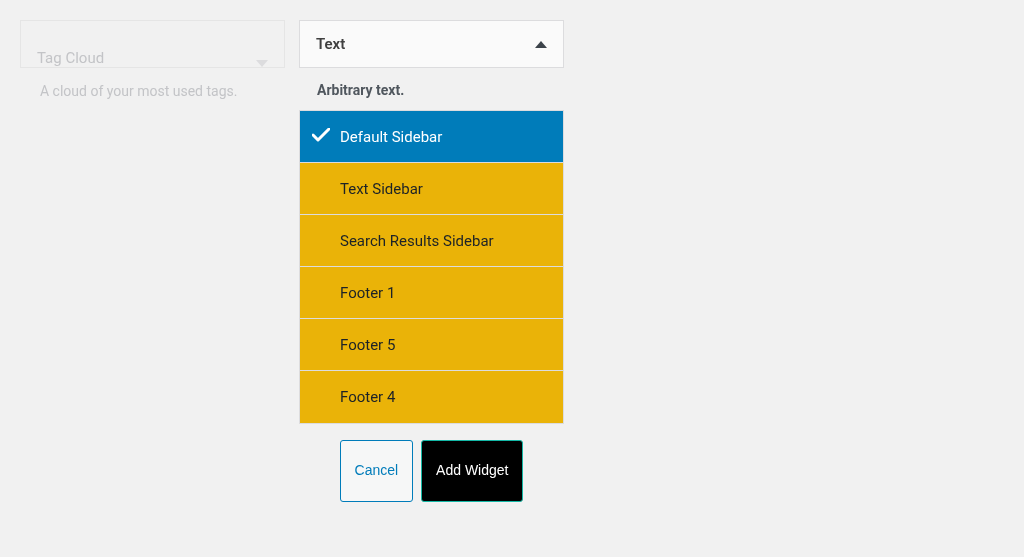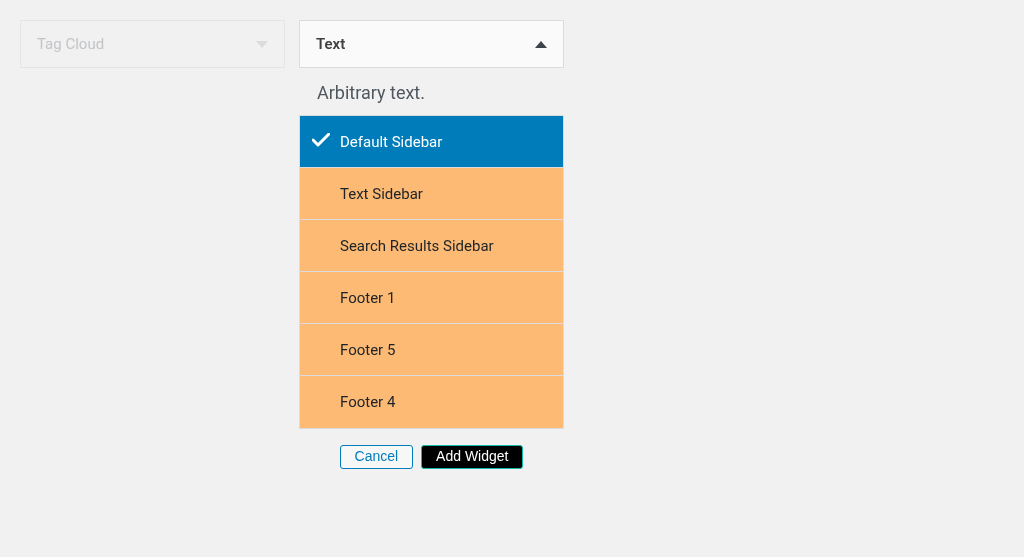--- a/index.html
+++ b/index.html
@@ -26,20 +26,21 @@
       cursor: pointer;
     }
     .widget-card .title {
       font-size: 15px;
       font-weight: 600;
       color: #404040;
     }
     .widget-card.dimmed {
       background: #f1f1f1;
       border-color: #e5e5e5;
+      align-items: flex-end;
     }
     .widget-card.dimmed .title {
       color: #c3c4c7;
       font-weight: 400;
     }
     .widget-card .caret {
       width: 0; height: 0;
       border-left: 6px solid transparent;
       border-right: 6px solid transparent;
     }
@@ -51,26 +52,27 @@
     }
     .col-left .desc {
       padding: 14px 10px 0 20px;
       color: #c3c4c7;
       font-size: 14px;
       line-height: 1.4;
     }
     .col-right .desc {
       padding: 14px 0 12px 18px;
       color: #50575e;
-      font-size: 18px;
+      font-size: 14px;
+      font-weight: bold;
     }
     .area-list {
       width: 265px;
       border: 1px solid #dcdcde;
-      background: #fdba74;
+      background: #eab308;
     }
     .area-item {
       height: 52px;
       display: flex;
       align-items: center;
       padding-left: 40px;
       font-size: 15px;
       color: #1d2327;
       border-bottom: 1px solid #dcdcde;
       cursor: pointer;
@@ -91,21 +93,21 @@
     }
     .actions {
       display: flex;
       justify-content: center;
       gap: 8px;
       margin-top: 16px;
       width: 265px;
     }
     .btn {
       font-size: 14px;
-      padding: 1px 14px;
+      padding: 20px 14px;
       border-radius: 3px;
       cursor: pointer;
       line-height: 1.4;
     }
     .btn-secondary {
       background: #f6f7f7;
       border: 1px solid #007cba;
       color: #007cba;
     }
     .btn-primary {
@@ -116,20 +118,21 @@
   </style>
 </head>
 <body>
 
 <div class="widget-row">
   <div class="col col-left">
     <div class="widget-card dimmed">
       <span class="title">Tag Cloud</span>
       <span class="caret down"></span>
     </div>
+    <div class="desc">A cloud of your most used tags.</div>
   </div>
 
   <div class="col col-right">
     <div class="widget-card">
       <span class="title">Text</span>
       <span class="caret up"></span>
     </div>
     <div class="desc">Arbitrary text.</div>
 
     <div class="area-list">

